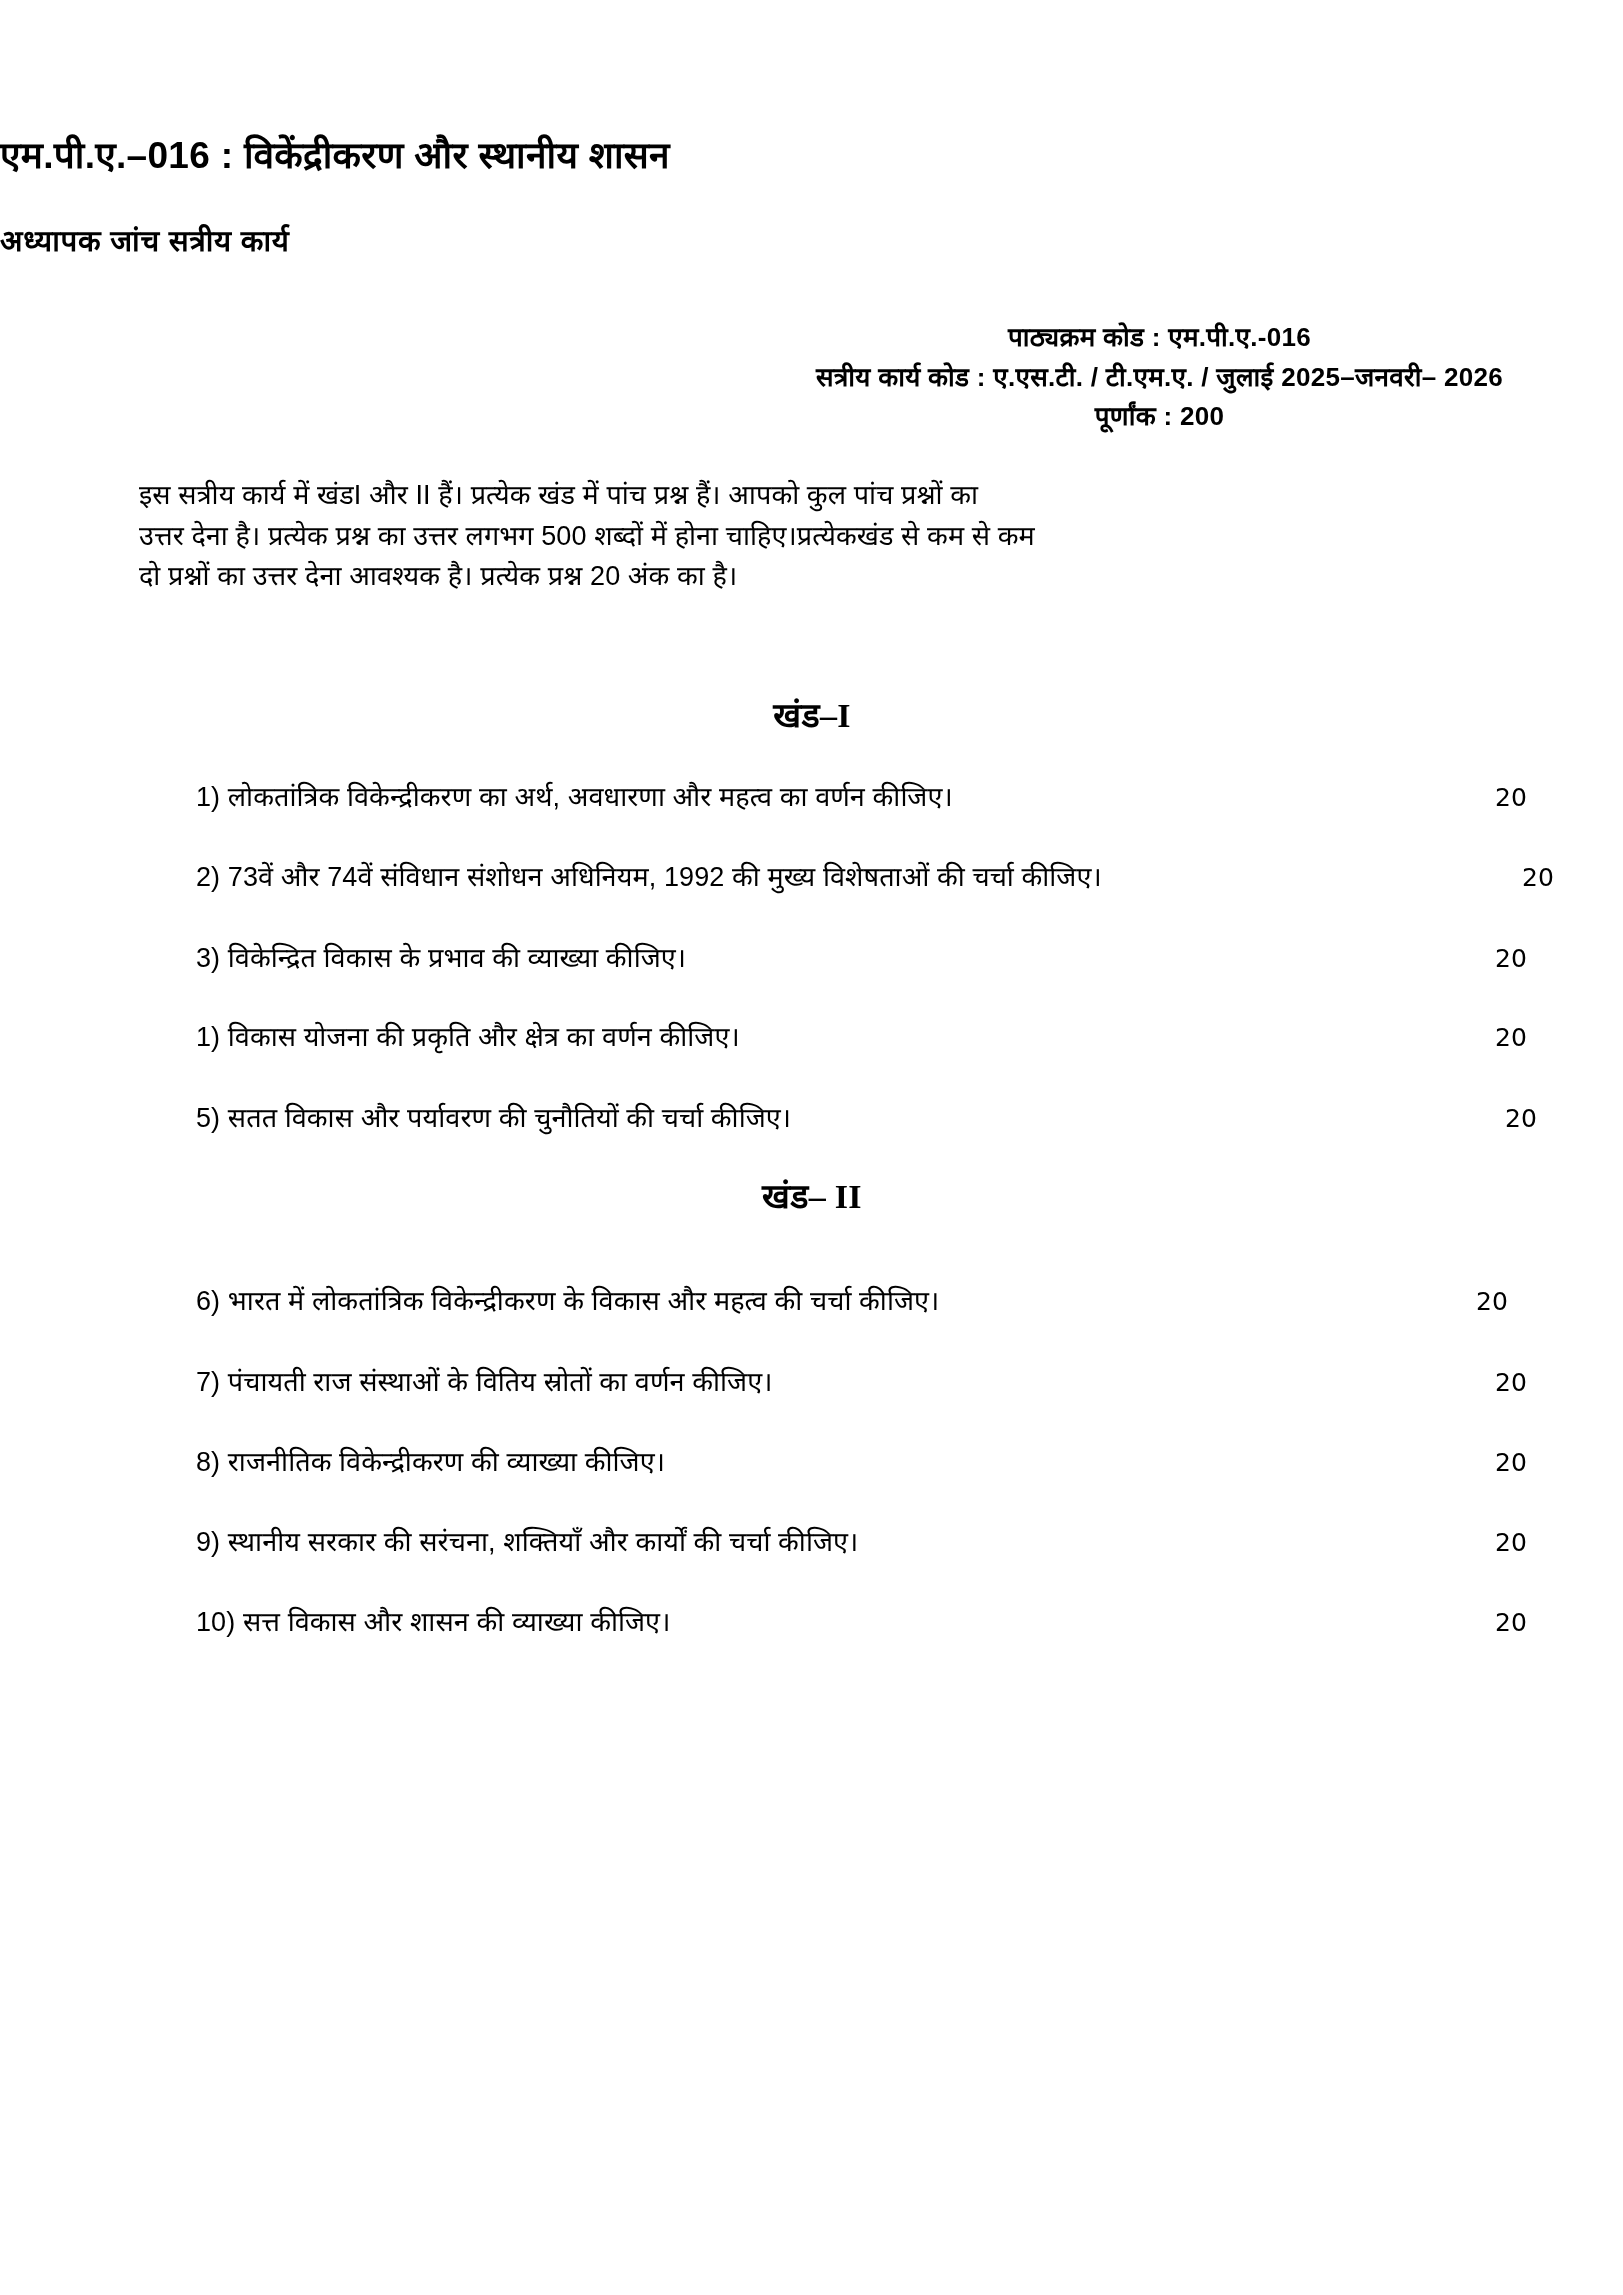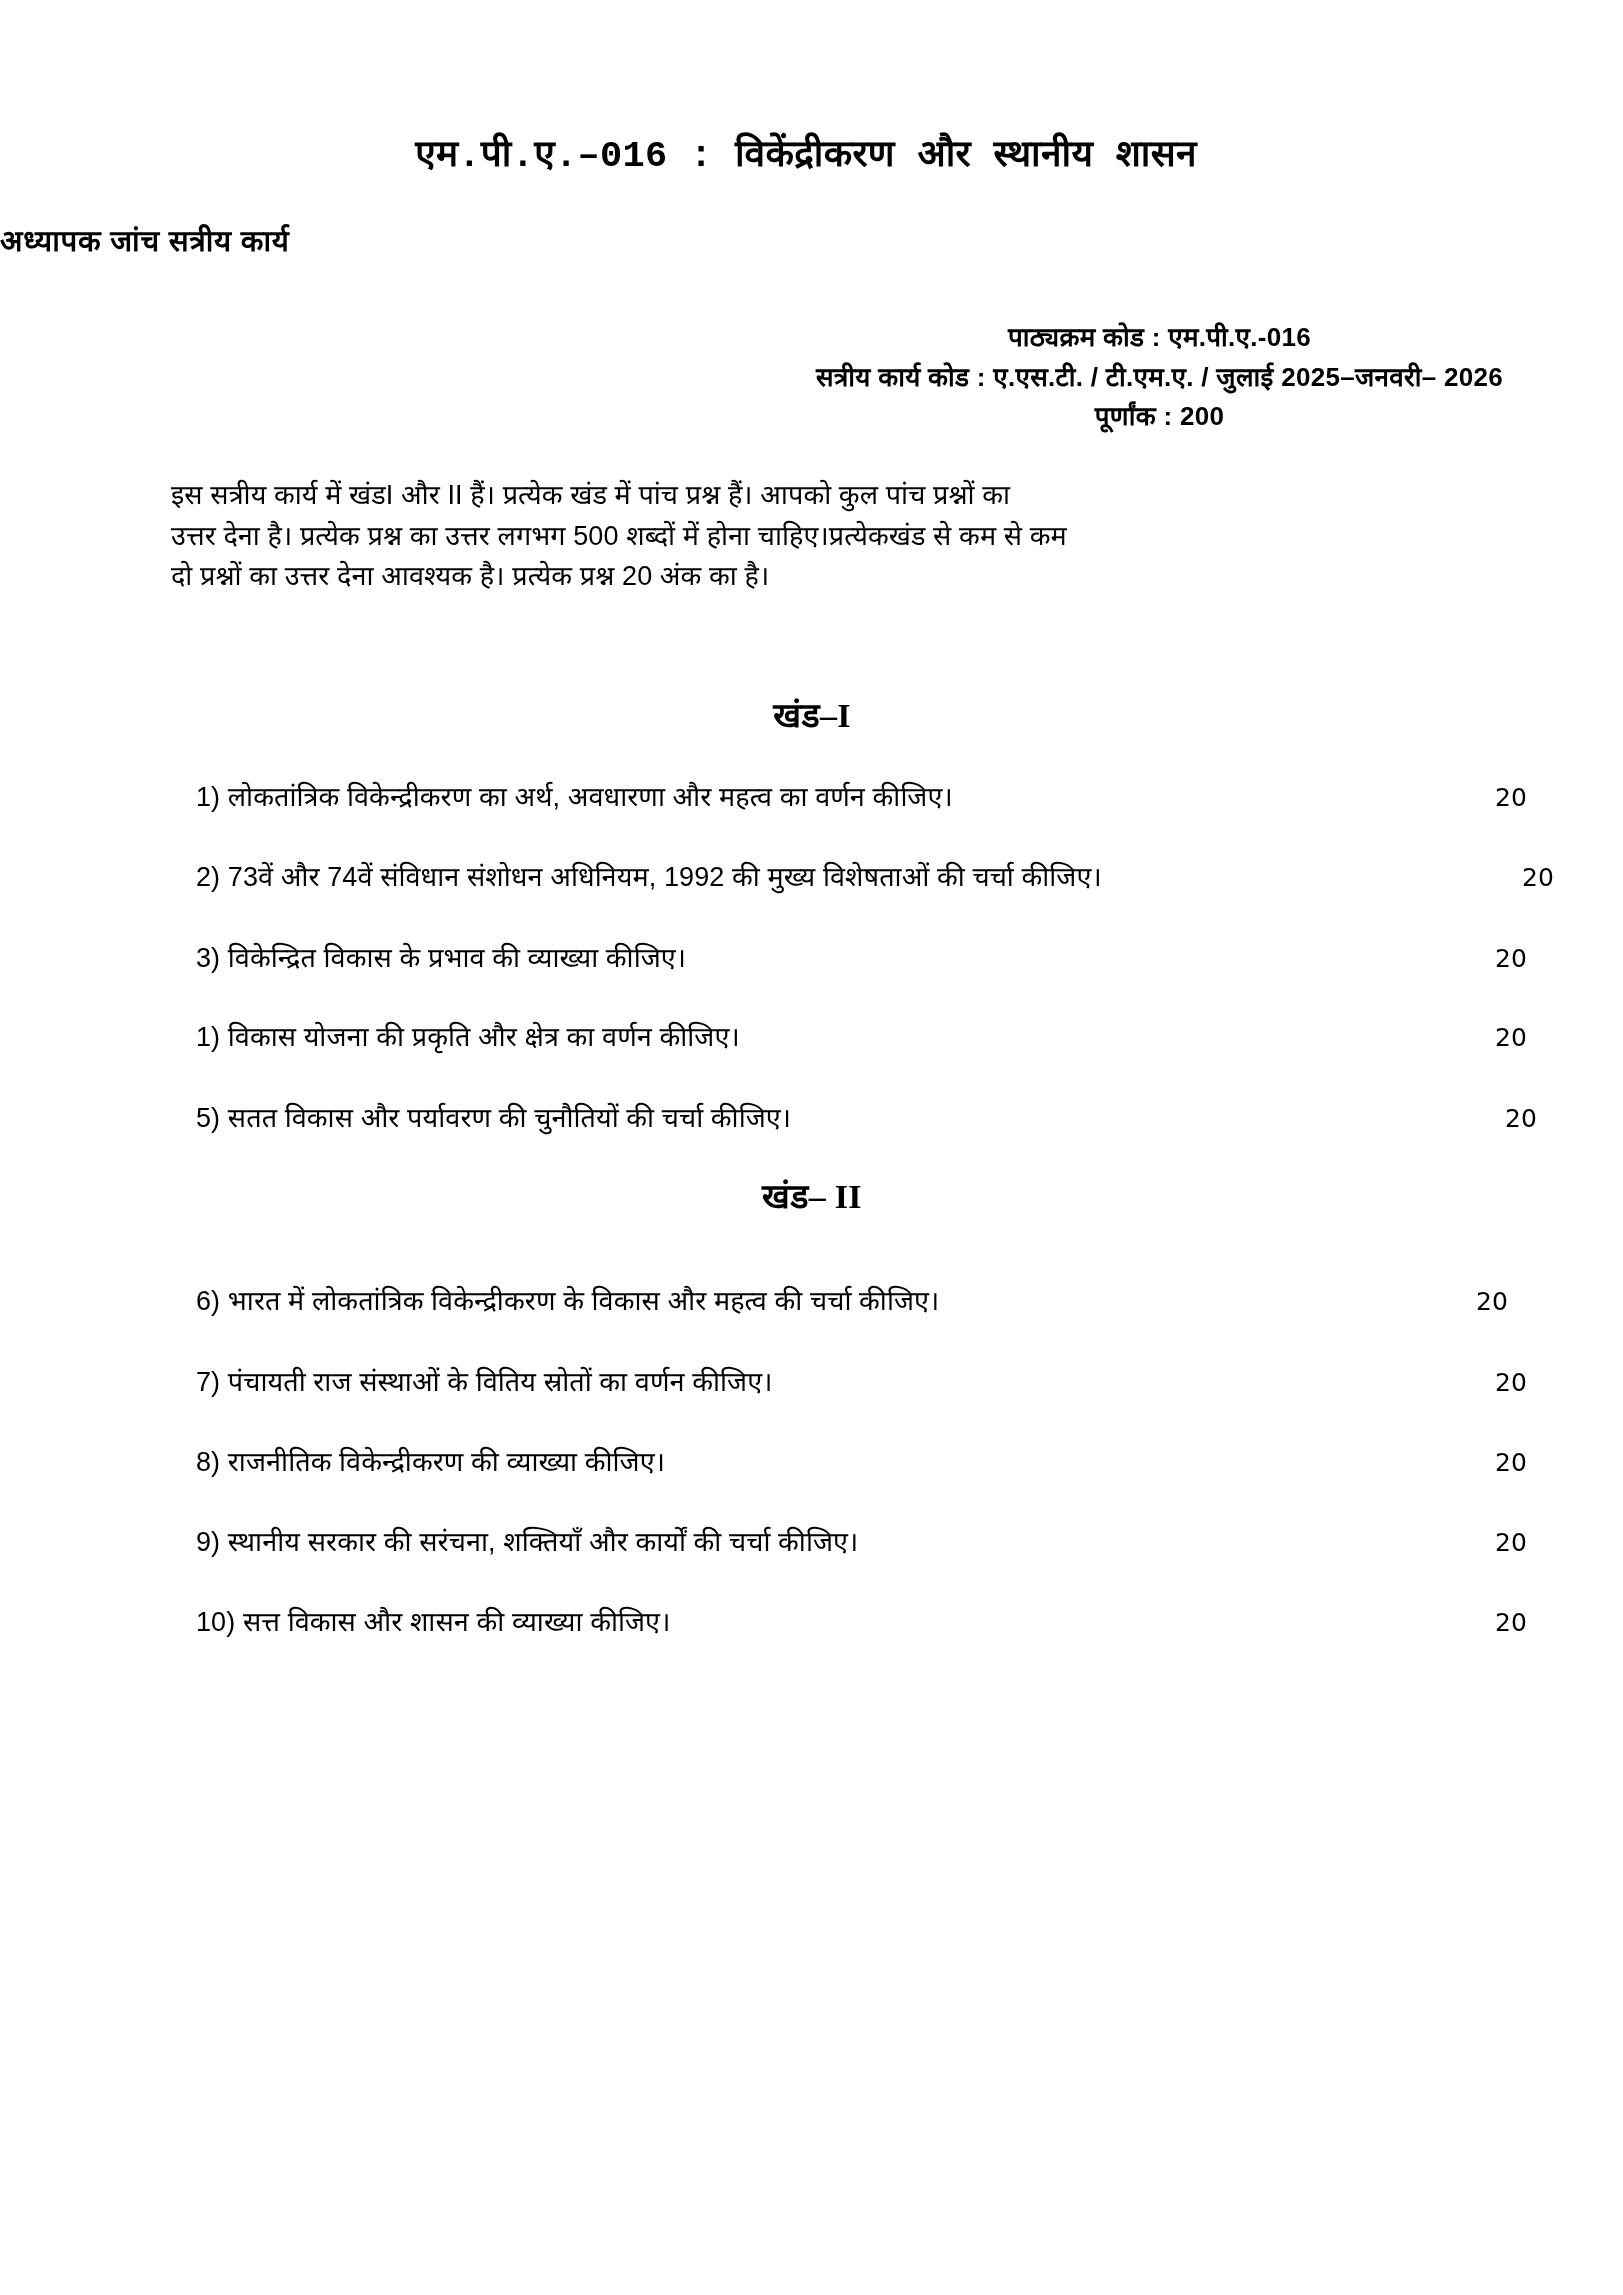--- a/index.html
+++ b/index.html
@@ -17,22 +17,21 @@
     color: #000000;
     overflow: hidden;
   }
 
   
   .doc-title {
     position: absolute;
     left: 0;
     right: 12px;
     top: 134px;
-    text-align: center;
-    font-family: Liberation Mono, monospace;
+    font-family: Liberation Sans, sans-serif;
     font-size: 37px;
     font-weight: 700;
     letter-spacing: 0.3px;
     line-height: 1.2;
   }
   .doc-subtitle {
     position: absolute;
     left: 0;
     right: 0;
     top: 223px;
@@ -59,21 +58,21 @@
   .instructions {
     position: absolute;
     left: 139px;
     top: 475px;
     width: 1358px;
     font-size: 27px;
     line-height: 1.5;
     text-align: left;
     letter-spacing: 0.1px;
   }
-  .instructions .ln { display: block; white-space: nowrap; margin-left: 32px; }
+  .instructions .ln { display: block; white-space: nowrap; }
 
   
   .section-heading {
     position: absolute;
     left: 0;
     right: 0;
     text-align: center;
     font-family: "Liberation Serif", "DejaVu Serif", serif;
     font-size: 34px;
     font-weight: 700;

